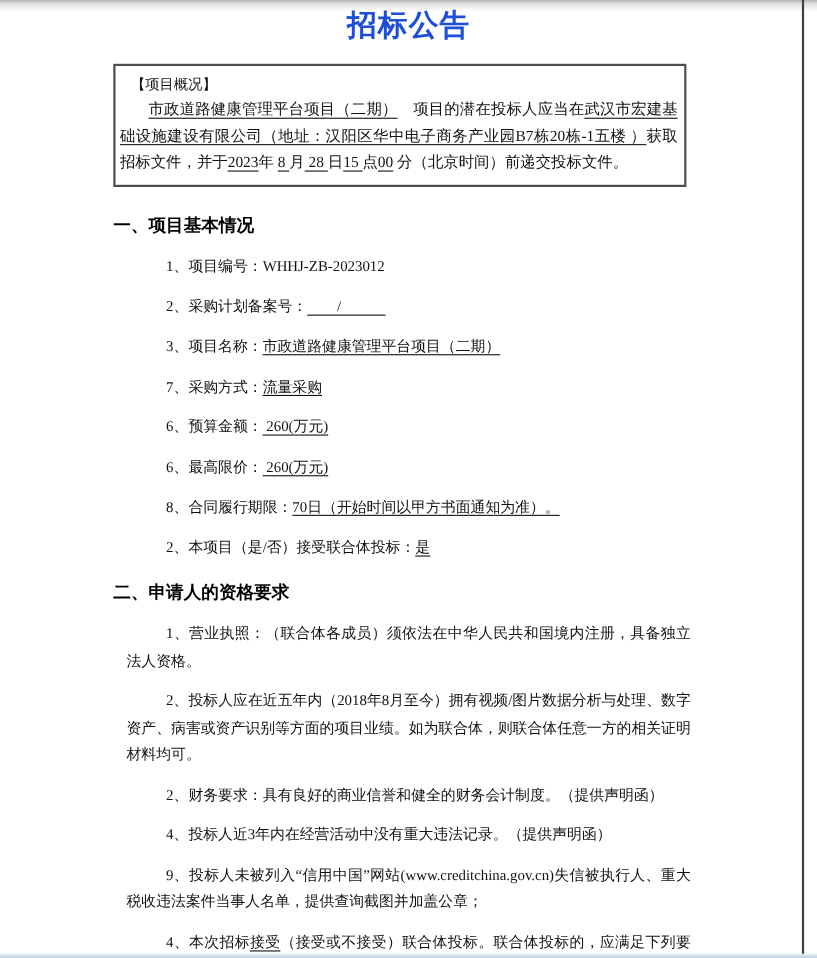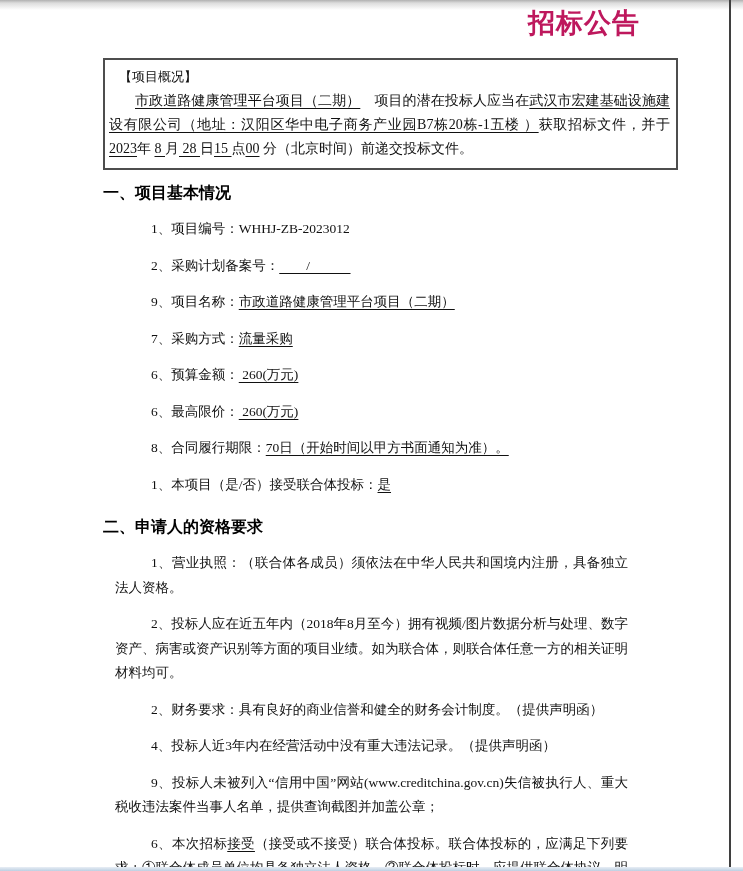--- a/index.html
+++ b/index.html
@@ -8,67 +8,67 @@
     background:#ffffff;color:#111;
     font-family:"Liberation Serif","DejaVu Serif",serif;
   }
   .top-edge{position:absolute;top:0;left:0;width:743px;height:10px;
     background:linear-gradient(#b0b0b0 0%,#dcdcdc 30%,#ffffff 100%);}
   .right-edge{position:absolute;top:0;right:12px;width:2px;height:871px;background:#3f3f3f;}
   .bottom-edge{position:absolute;bottom:0;left:0;width:743px;height:4px;
     background:linear-gradient(#e8eef5 0%,#bdd0e2 100%);}
   .doc{position:absolute;top:0;left:103px;width:537px;}
   .title{
-    font-size:27px;font-weight:bold;text-align:right;
-    margin:7px 0 0 0;line-height:32px;letter-spacing:1px;color:#be185d;
+    font-size:27px;font-weight:bold;text-align:center;
+    margin:7px 0 0 0;line-height:32px;letter-spacing:1px;color:#1d4ed8;
   }
   .box{
-    box-sizing:border-box;width:575px;margin-top:19px;
+    box-sizing:border-box;width:521px;margin-top:19px;
     border:2px solid #4d4d4d;padding:5px 6px 7px 4px;
   }
   .box-label{font-size:13px;line-height:24px;padding-left:10px;}
   .box-para{margin:0;font-size:14px;line-height:24px;text-indent:26px;text-align:justify;}
   h2{
     font-size:16px;font-weight:bold;color:#000;
     font-family:"Liberation Sans","DejaVu Sans",sans-serif;
     margin:0;line-height:25px;padding-top:5px;
   }
-  h2.first{margin-top:10px;padding-top:0;}
+  h2.first{margin-top:23px;padding-top:0;}
   p.item{margin:12px;font-size:13.5px;line-height:24.5px;text-indent:36px;text-align:justify;}
   .u{text-decoration:underline;text-underline-offset:3px;}
 </style>
 </head>
 <body>
 
 <div class="top-edge"></div>
 <div class="right-edge"></div>
 
 <div class="doc">
   <h1 class="title">招标公告</h1>
 
   <div class="box">
     <div class="box-label">【项目概况】</div>
     <p class="box-para"><span class="u">市政道路健康管理平台项目（二期）</span><span>　项目的潜在投标人应当在</span><span class="u">武汉市宏建基础设施建设有限公司（地址：汉阳区华中电子商务产业园B7栋20栋-1五楼 ）</span><span>获取招标文件，并于</span><span class="u">2023</span><span>年 </span><span class="u"> 8 </span><span> 月</span><span class="u"> 28 </span><span> 日</span><span class="u">15 </span><span> 点</span><span class="u">00</span><span> 分（北京时间）前递交投标文件。</span></p>
   </div>
 
   <h2 class="first">一、项目基本情况</h2>
   <p class="item"><span>1、项目编号：WHHJ-ZB-2023012</span></p>
   <p class="item"><span>2、采购计划备案号：</span><span class="u">　　/　　　</span></p>
-  <p class="item"><span>9、项目名称：</span><span class="u">市政道路健康管理平台项目（二期） </span></p>
+  <p class="item"><span>3、项目名称：</span><span class="u">市政道路健康管理平台项目（二期） </span></p>
   <p class="item"><span>7、采购方式：</span><span class="u">流量采购 </span></p>
   <p class="item"><span>6、预算金额：</span><span class="u"> 260(万元)</span></p>
   <p class="item"><span>6、最高限价：</span><span class="u"> 260(万元)</span></p>
   <p class="item"><span>8、合同履行期限：</span><span class="u">70日（开始时间以甲方书面通知为准）。</span></p>
-  <p class="item"><span>1、本项目（是/否）接受联合体投标：</span><span class="u">是 </span></p>
+  <p class="item"><span>2、本项目（是/否）接受联合体投标：</span><span class="u">是 </span></p>
 
   <h2>二、申请人的资格要求</h2>
   <p class="item"><span>1、营业执照：（联合体各成员）须依法在中华人民共和国境内注册，具备独立法人资格。</span></p>
   <p class="item"><span>2、投标人应在近五年内（2018年8月至今）拥有视频/图片数据分析与处理、数字资产、病害或资产识别等方面的项目业绩。如为联合体，则联合体任意一方的相关证明材料均可。</span></p>
   <p class="item"><span>2、财务要求：具有良好的商业信誉和健全的财务会计制度。（提供声明函）</span></p>
   <p class="item"><span>4、投标人近3年内在经营活动中没有重大违法记录。（提供声明函）</span></p>
   <p class="item"><span>9、投标人未被列入“信用中国”网站(www.creditchina.gov.cn)失信被执行人、重大税收违法案件当事人名单，提供查询截图并加盖公章；</span></p>
-  <p class="item"><span>6、本次招标</span><span class="u">接受</span><span>（接受或不接受）联合体投标。联合体投标的，应满足下列要求：①联合体成员单位均具备独立法人资格。②联合体投标时，应提供联合体协议，明确各联合体成员的责任和义务。③联合体牵头单位负责联合体在本项目中的投标报名、缴纳保证金等相关事宜。④联合体的各方不得再以自己名义单独投标本项目，也不得组成新的联合体或参加其他联合体在本项目中投标，如有违反，其投标和与此有关的联合体的投标将被拒绝。联合体资质按照联合体协议约定的分工认定。</span></p>
+  <p class="item"><span>4、本次招标</span><span class="u">接受</span><span>（接受或不接受）联合体投标。联合体投标的，应满足下列要求：①联合体成员单位均具备独立法人资格。②联合体投标时，应提供联合体协议，明确各联合体成员的责任和义务。③联合体牵头单位负责联合体在本项目中的投标报名、缴纳保证金等相关事宜。④联合体的各方不得再以自己名义单独投标本项目，也不得组成新的联合体或参加其他联合体在本项目中投标，如有违反，其投标和与此有关的联合体的投标将被拒绝。联合体资质按照联合体协议约定的分工认定。</span></p>
 
   <h2>三、获取招标文件</h2>
 
 </div>
 
 <div class="bottom-edge"></div>
 
 </body></html>

